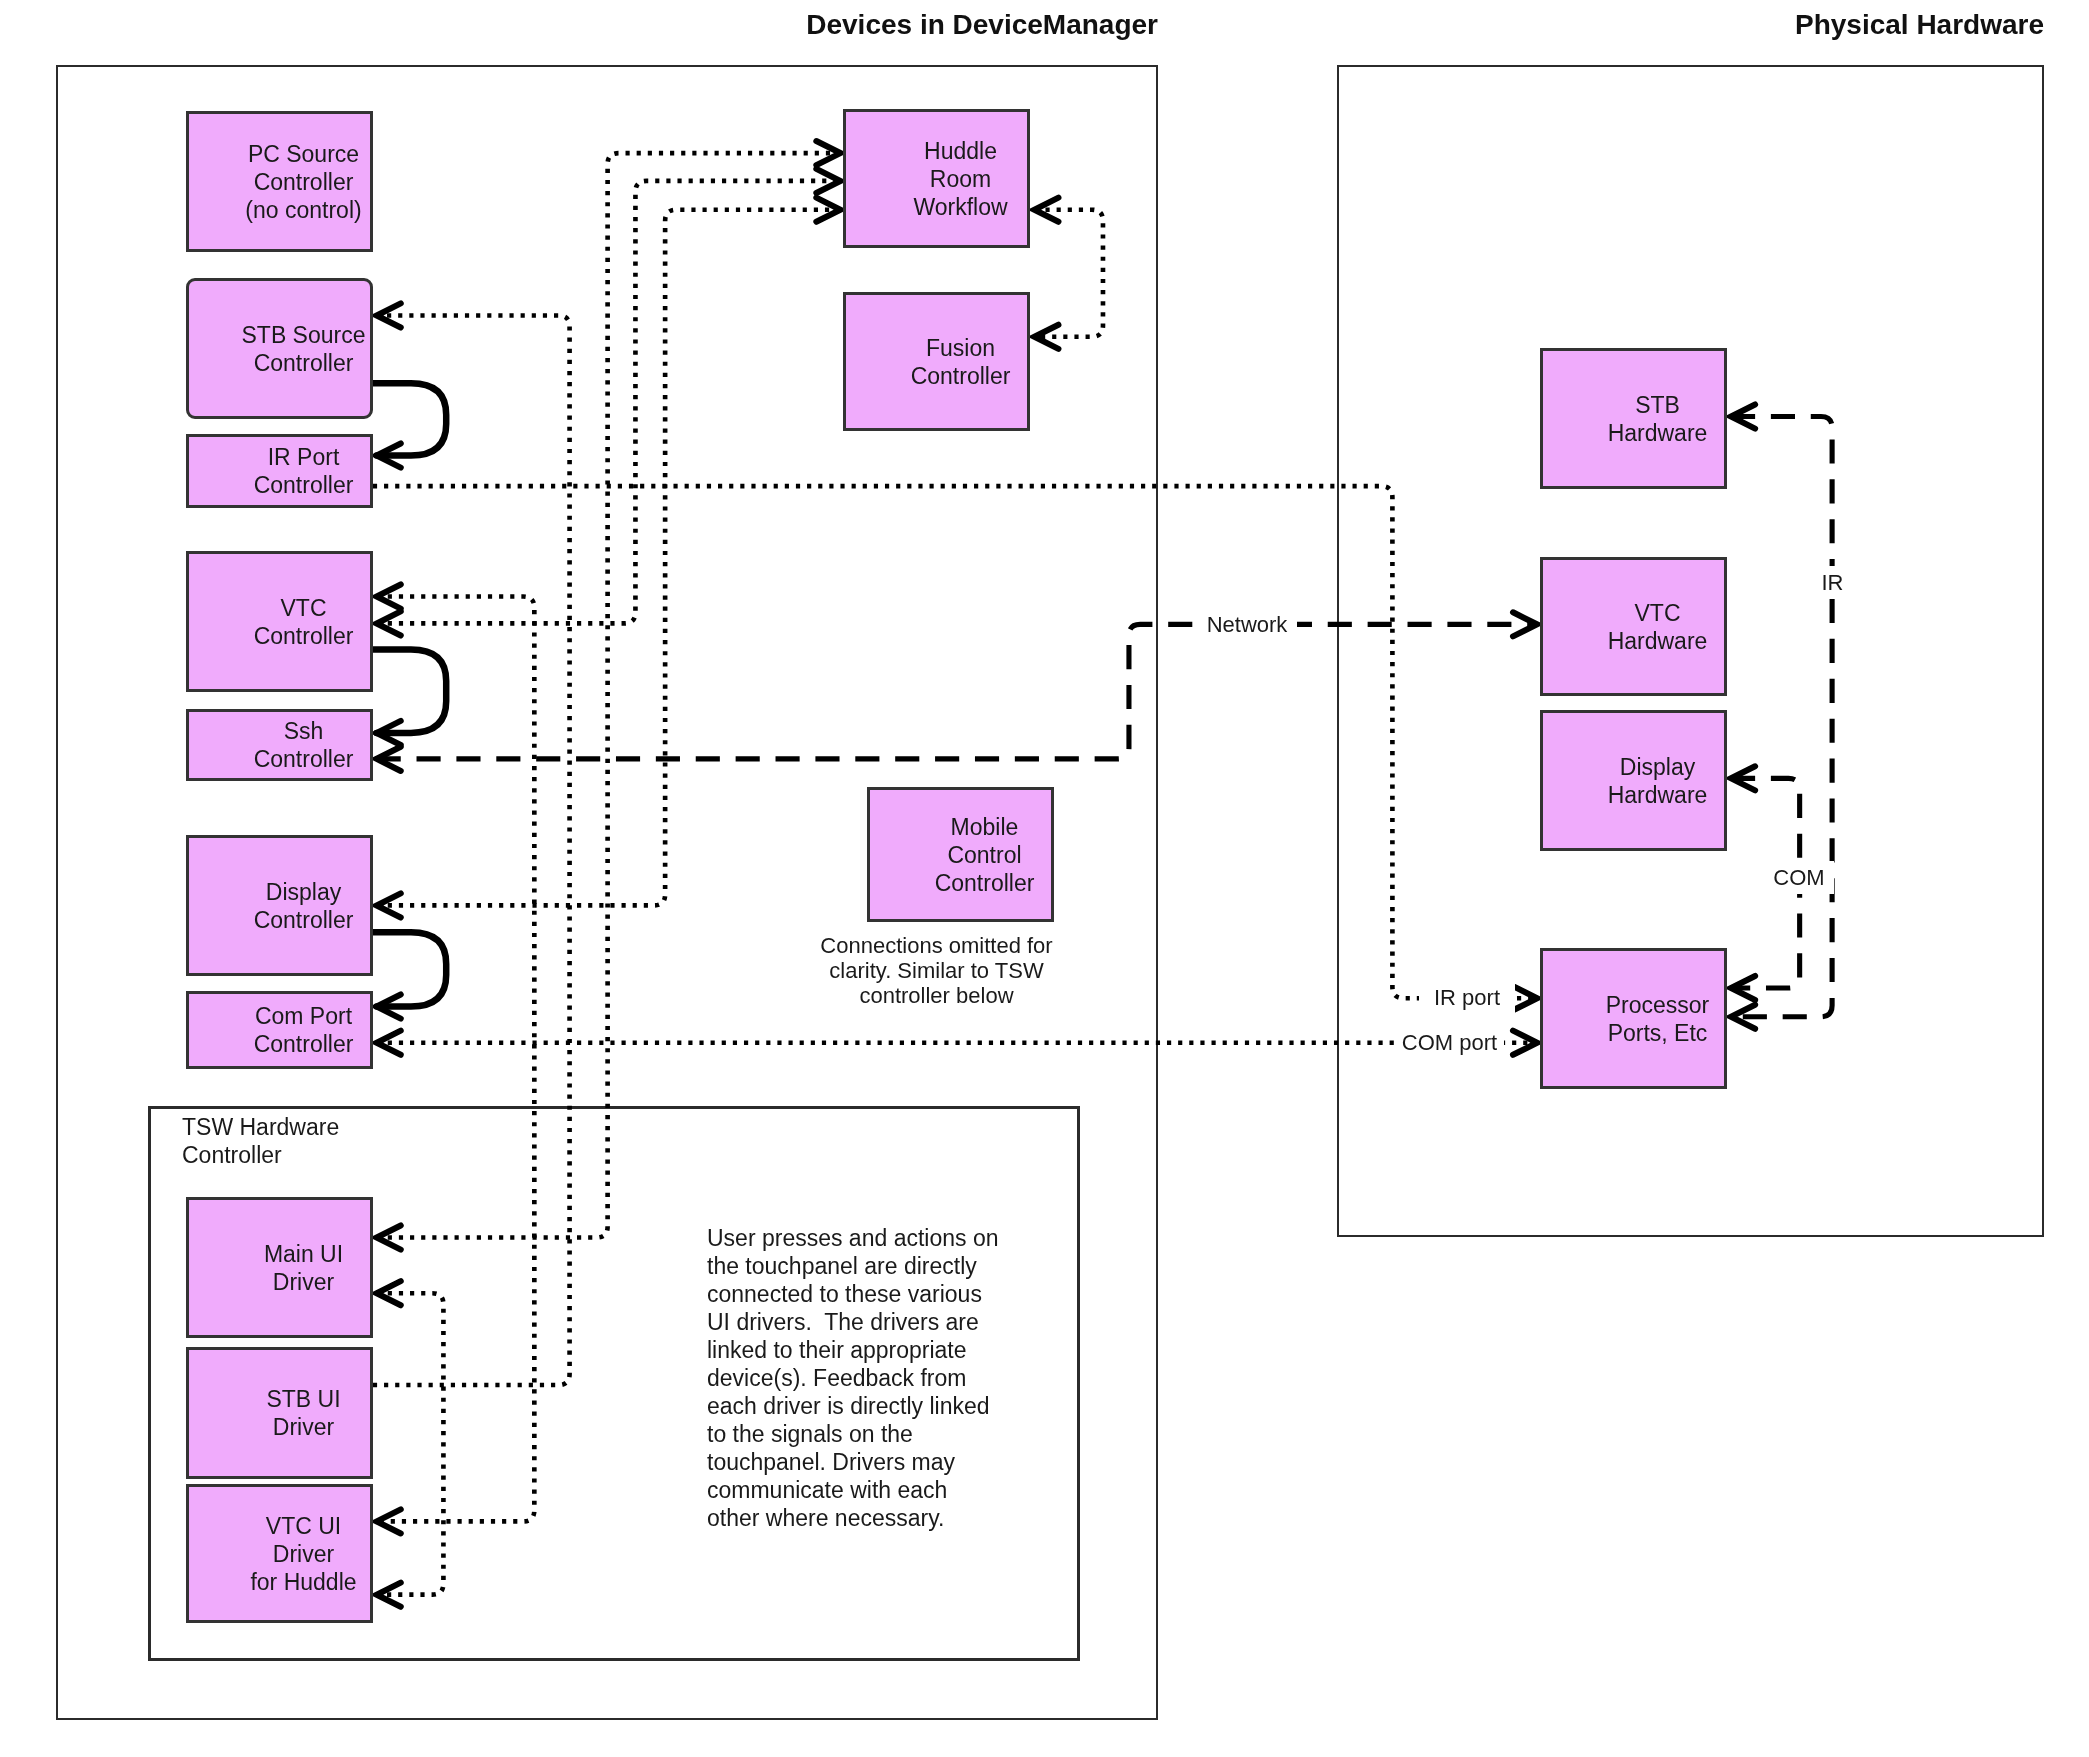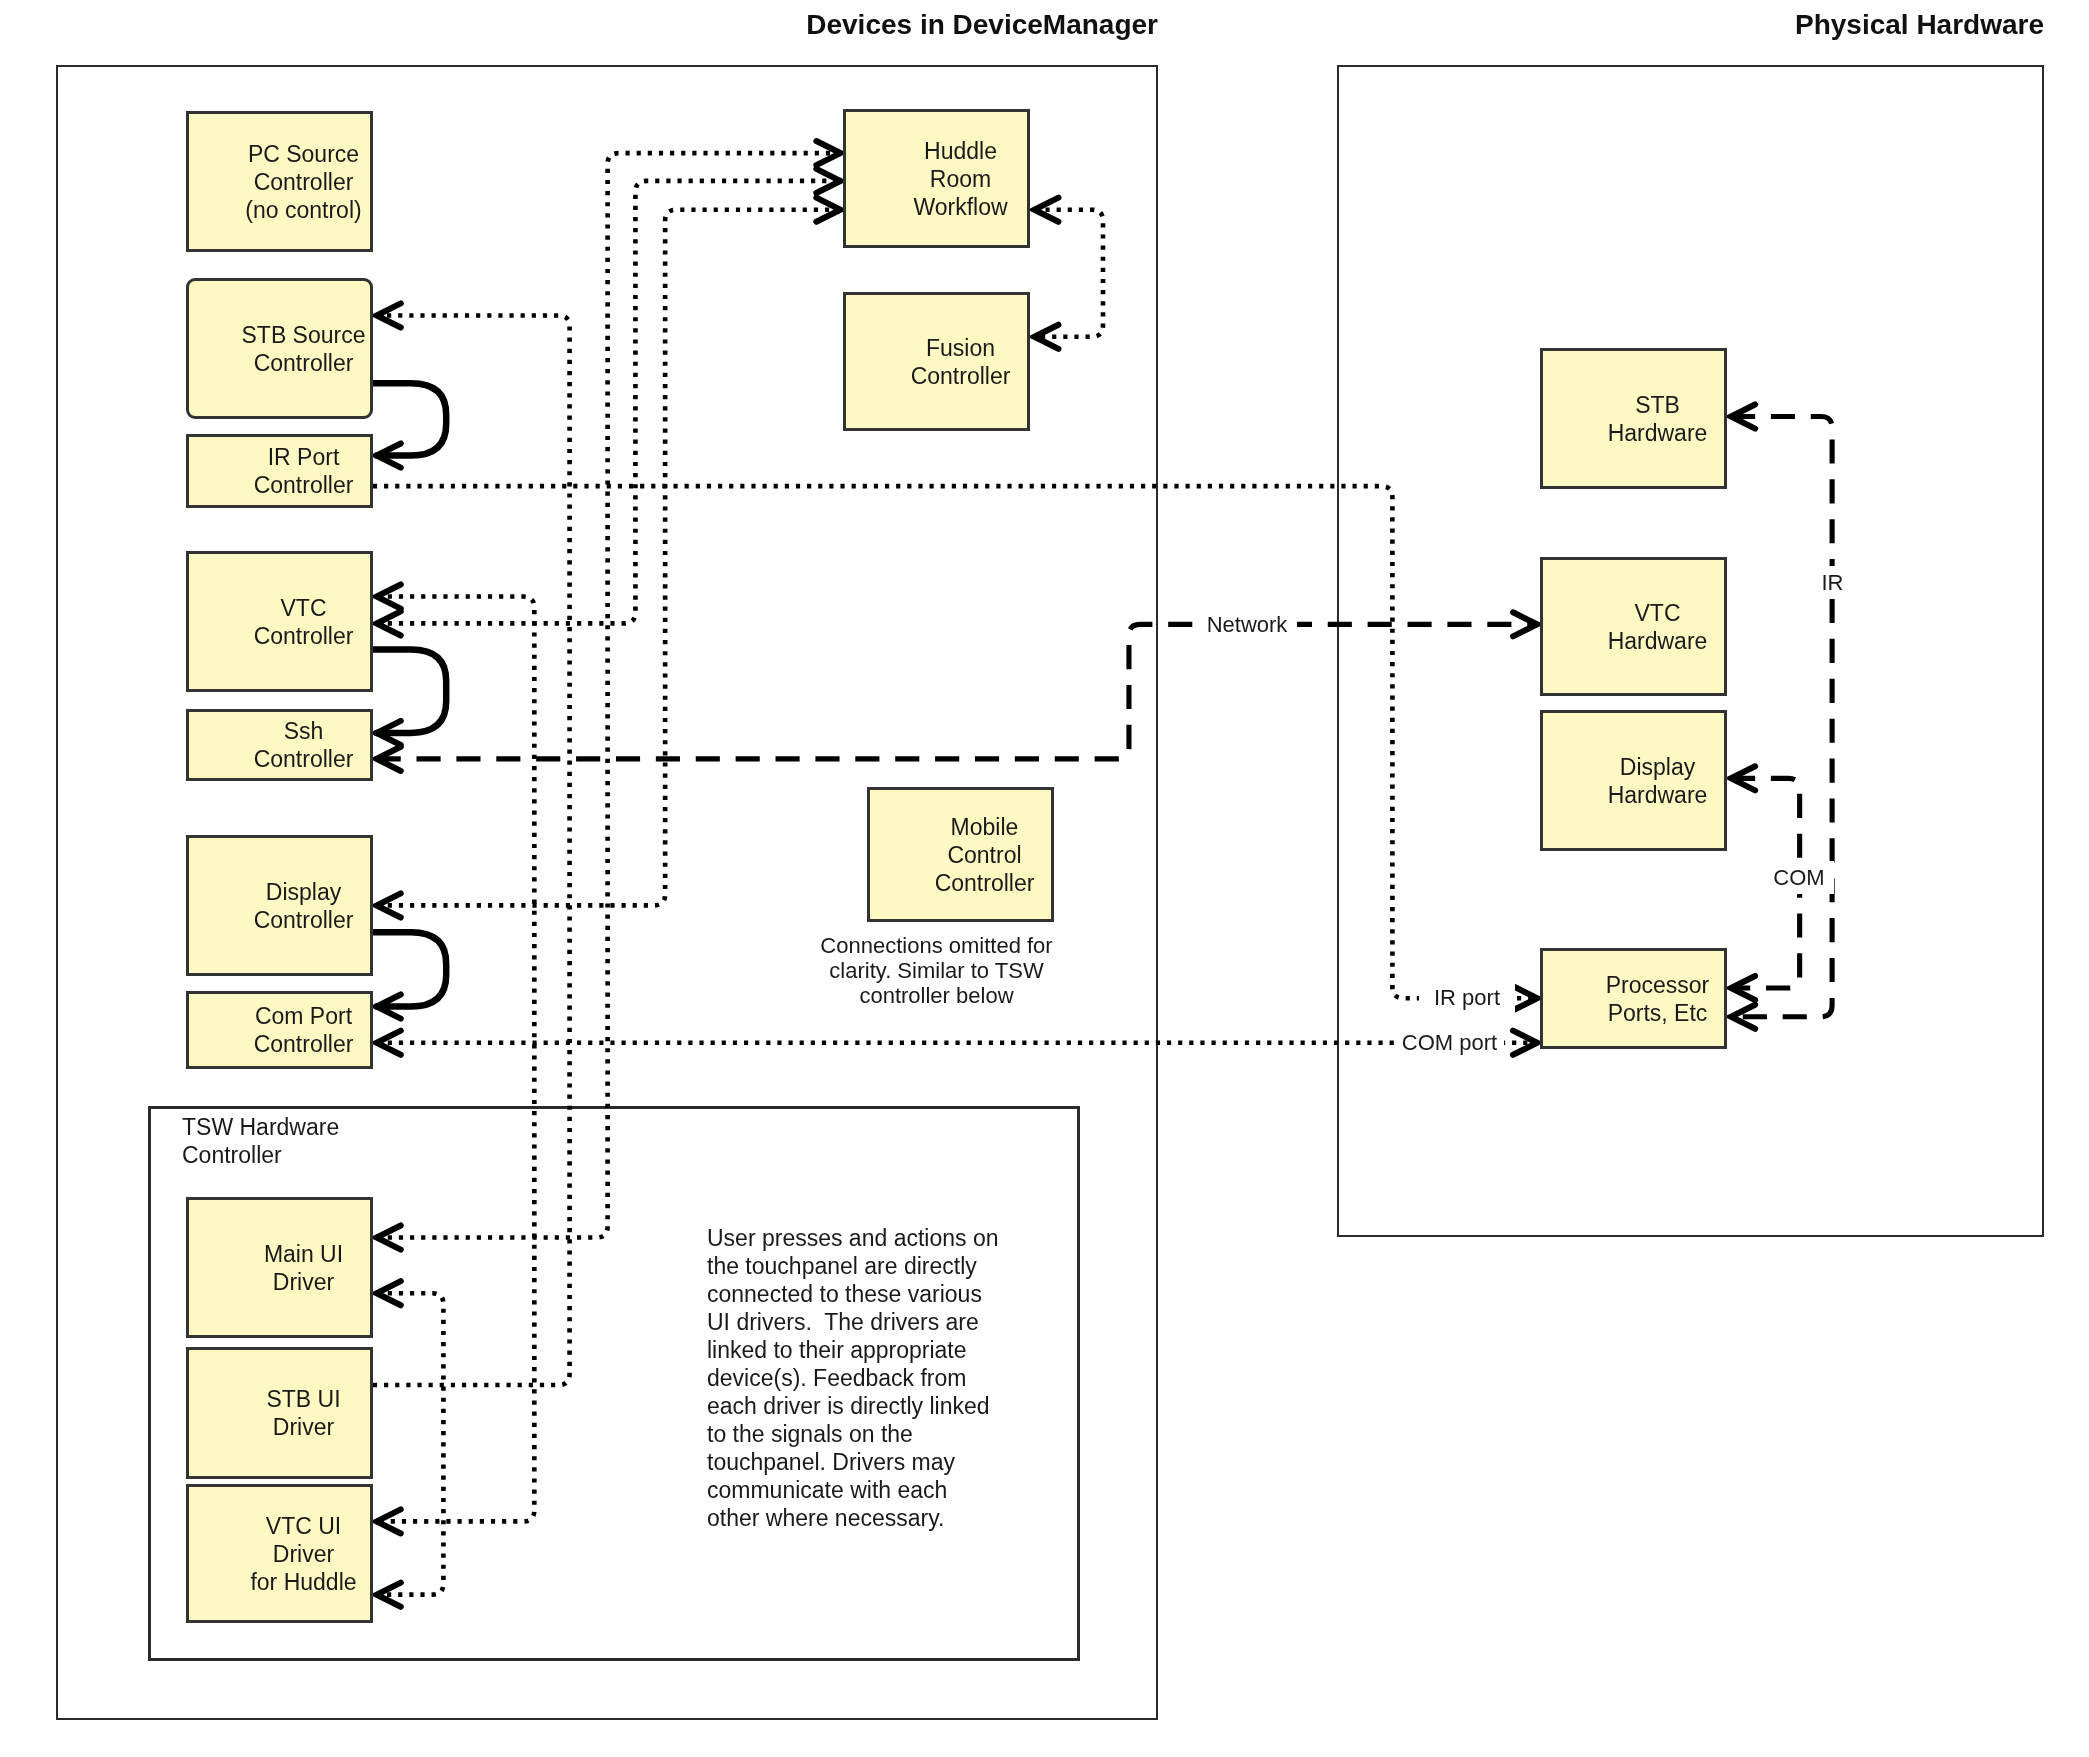--- a/index.html
+++ b/index.html
@@ -29,21 +29,21 @@
   }
   svg.wires {
     position: absolute;
     left: 0; top: 0;
     width: 2090px; height: 1758px;
     z-index: 2;
   }
   .box {
     position: absolute;
     border: 3.7px solid #333;
-    background: #fef9c3;
+    background: #f0abfc;
     box-sizing: border-box;
     display: flex;
     align-items: center;
     justify-content: center;
     z-index: 3;
     padding-left: 48px;
   }
   .box-label {
     font-size: 23px;
     line-height: 28px;
@@ -215,21 +215,21 @@
 Hardware</div>
   </div>
   <div class="box" style="left:1540px; top:557px; width:187px; height:139px;">
     <div class="box-label">VTC
 Hardware</div>
   </div>
   <div class="box" style="left:1540px; top:710px; width:187px; height:141px;">
     <div class="box-label">Display
 Hardware</div>
   </div>
-  <div class="box" style="left:1540px; top:948px; width:187px; height:101px;">
+  <div class="box" style="left:1540px; top:948px; width:187px; height:141px;">
     <div class="box-label">Processor
 Ports, Etc</div>
   </div>
 
   <div class="wire-label" style="left:1197px; top:607px; width:100px; height:35px;">Network</div>
   <div class="wire-label" style="left:1810px; top:566px; width:45px; height:33px;">IR</div>
   <div class="wire-label" style="left:1764px; top:861px; width:70px; height:33px;">COM</div>
   <div class="wire-label" style="left:1419px; top:980px; width:96px; height:35px;">IR port</div>
   <div class="wire-label" style="left:1395px; top:1025px; width:109px; height:35px;">COM port</div>
 

